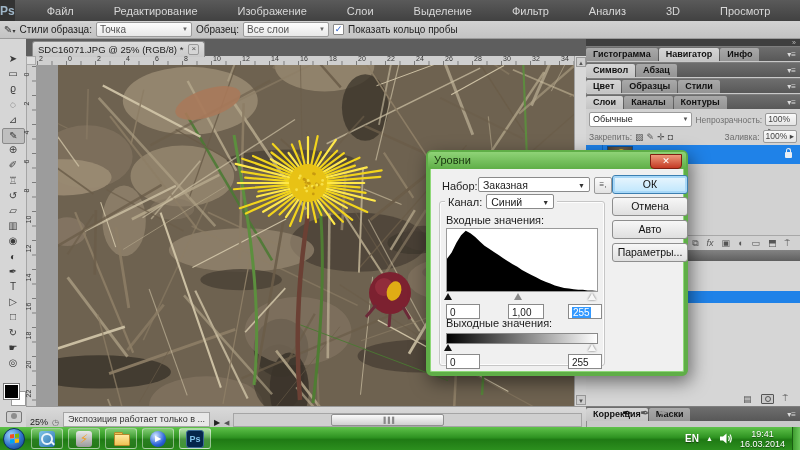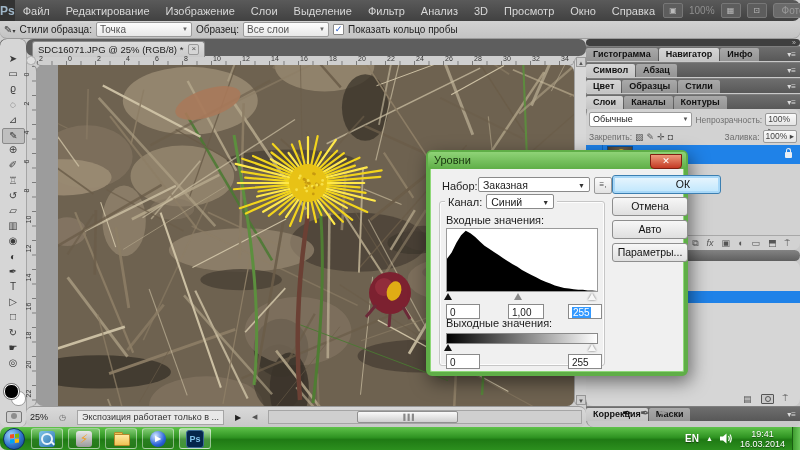--- a/index.html
+++ b/index.html
@@ -1,25 +1,25 @@
 <!DOCTYPE html>
 <html><head>
 <meta charset="utf-8">
 <style>
   html,body{margin:0;padding:0;background:#222;}
   #screen{position:relative;width:800px;height:450px;overflow:hidden;
     font-family:"Liberation Sans","DejaVu Sans",sans-serif;background:#cfcfcf;
     -webkit-font-smoothing:antialiased;}
-  .abs{position:absolute;border-radius:7px;}
+  .abs{position:absolute;}
   
   #menubar{left:0;top:0;width:800px;height:21px;background:linear-gradient(#5a5a5a,#414141);
     display:flex;align-items:center;color:#d8d8d8;font-size:11px;}
   #pslogo{width:26px;height:21px;background:#333;color:#9fb6c8;font-weight:bold;
     font-size:12px;display:flex;align-items:center;justify-content:center;}
-  .menu-item{padding:0 8px;white-space:nowrap;cursor:default;}
+  .menu-item{padding:0 8px;white-space:nowrap;cursor:default;margin-left:24px;}
   #menubar-right{margin-left:auto;display:flex;align-items:center;gap:6px;padding-right:4px;}
   .mb-ico{width:18px;height:13px;border:1px solid #777;background:#5d5d5d;border-radius:2px;
     font-size:8px;color:#bbb;text-align:center;line-height:13px;}
   #zoom-value{color:#8f8f8f;font-size:10px;}
   #workspace-btn{background:#6a6a6a;border:1px solid #7d7d7d;border-radius:3px;color:#9a9a9a;
     font-size:10px;padding:1px 8px;}
   
   #optionsbar{left:0;top:21px;width:800px;height:18px;background:linear-gradient(#d2d2d2,#c3c3c3);
     border-bottom:1px solid #9b9b9b;display:flex;align-items:center;font-size:10px;color:#222;gap:4px;padding-left:4px;box-sizing:border-box;}
   .opt-dd{background:linear-gradient(#fdfdfd,#e8e8e8);border:1px solid #9a9a9a;border-radius:2px;
@@ -56,21 +56,21 @@
     background-image:repeating-linear-gradient(180deg,#7a7a7a 0 1px,transparent 1px 14.5px);
     background-size:4px 14.5px;background-position:right 1px;background-repeat:repeat-y;}
   .vruler-num{position:absolute;left:-1px;font-size:7px;color:#333;transform:rotate(-90deg);transform-origin:center;}
   #canvas{left:36px;top:65px;width:538px;height:341px;background:#9c9c9c;overflow:hidden;}
   #photo-svg{position:absolute;left:22px;top:0;}
   #vscroll{left:574px;top:56px;width:12px;height:350px;background:#d8d8d8;border-left:1px solid #a0a0a0;box-sizing:border-box;}
   .scr-arrow{position:absolute;left:1px;width:10px;height:10px;background:#cfcfcf;border:1px solid #9a9a9a;
     font-size:6px;color:#555;text-align:center;line-height:10px;box-sizing:border-box;}
   
   #statusbar{left:26px;top:406px;width:560px;height:21px;background:linear-gradient(#d9d9d9,#c8c8c8);
-    border-top:1px solid #9a9a9a;display:flex;align-items:center;font-size:9px;color:#222;gap:11px;padding:0 4px;box-sizing:border-box;}
+    border-top:1px solid #9a9a9a;display:flex;align-items:flex-end;font-size:9px;color:#222;gap:4px;padding:0 4px;box-sizing:border-box;}
   #status-msg{background:#e8e8e8;border:1px solid #a5a5a5;padding:0 4px;height:13px;line-height:13px;color:#333;}
   #hscroll-track{flex:1;height:12px;background:#cfcfcf;border:1px solid #a5a5a5;position:relative;}
   #hscroll-thumb{position:absolute;left:28%;width:32%;top:0;height:10px;background:linear-gradient(#fafafa,#d0d0d0);
     border:1px solid #909090;border-radius:2px;font-size:6px;color:#888;text-align:center;line-height:10px;}
   
   #panels{left:586px;top:39px;width:214px;height:388px;background:#c9c9c9;border-left:1px solid #8e8e8e;box-sizing:border-box;}
   #panels-top-strip{left:586px;top:39px;width:214px;height:7px;background:#3f3f3f;color:#bbb;
     font-size:7px;text-align:right;line-height:7px;padding-right:4px;box-sizing:border-box;}
   .tabstrip{position:absolute;left:586px;width:214px;height:15px;background:linear-gradient(#6e6e6e,#585858);
     display:flex;align-items:flex-end;border-top:1px solid #7e7e7e;box-sizing:border-box;}
@@ -133,21 +133,21 @@
   .tri.up-black{border-bottom:7px solid #111;}
   .tri.up-gray{border-bottom:7px solid #8a8a8a;}
   .tri.up-white{border-bottom:7px solid #f8f8f8;filter:drop-shadow(0 0 1px #666);}
   .dlg-field{position:absolute;width:34px;height:15px;background:#fff;border:1px solid #8a8a8a;
     font-size:10px;line-height:15px;padding-left:3px;box-sizing:border-box;}
   .dlg-field .sel{background:#3399ff;color:#fff;padding:0 1px;}
   #out-gradient{position:absolute;left:16px;top:179px;width:150px;height:9px;border:1px solid #8a8a8a;
     background:linear-gradient(90deg,#000,#fff);}
   .dlg-btn{position:absolute;left:182px;width:74px;height:17px;background:linear-gradient(#f7f7f7,#dfdfdf);
     border:1px solid #8e8e8e;border-radius:3px;font-size:10.5px;text-align:center;line-height:16px;color:#111;}
-  .dlg-btn.default{border:1px solid #3c7fb1;box-shadow:0 0 0 2px #a8d8f8 inset;background:linear-gradient(#eaf6fd,#bee6fd);padding-left:33px;}
+  .dlg-btn.default{border:1px solid #3c7fb1;box-shadow:0 0 0 2px #a8d8f8 inset;background:linear-gradient(#eaf6fd,#bee6fd);}
   #droppers{position:absolute;left:192px;top:252px;display:flex;gap:8px;}
   .dropper{font-size:12px;transform:rotate(0deg);}
   #preview-row{position:absolute;left:186px;top:273px;display:flex;gap:4px;align-items:center;font-size:10.5px;}
   
   #taskbar{left:0;top:427px;width:800px;height:23px;
     background:linear-gradient(#5fc24a,#2f9422 45%,#1f7a14 55%,#2c8f1e);display:flex;align-items:center;}
   #start-orb{width:20px;height:20px;border-radius:50%;margin:0 6px 0 3px;
     background:radial-gradient(circle at 35% 30%,#9fd4ff,#2e74c9 55%,#123f7d);border:1px solid #0d2f5e;
     display:flex;align-items:center;justify-content:center;}
   #flag{width:9px;height:9px;display:grid;grid-template-columns:1fr 1fr;grid-template-rows:1fr 1fr;gap:1px;transform:skewY(-6deg);}

